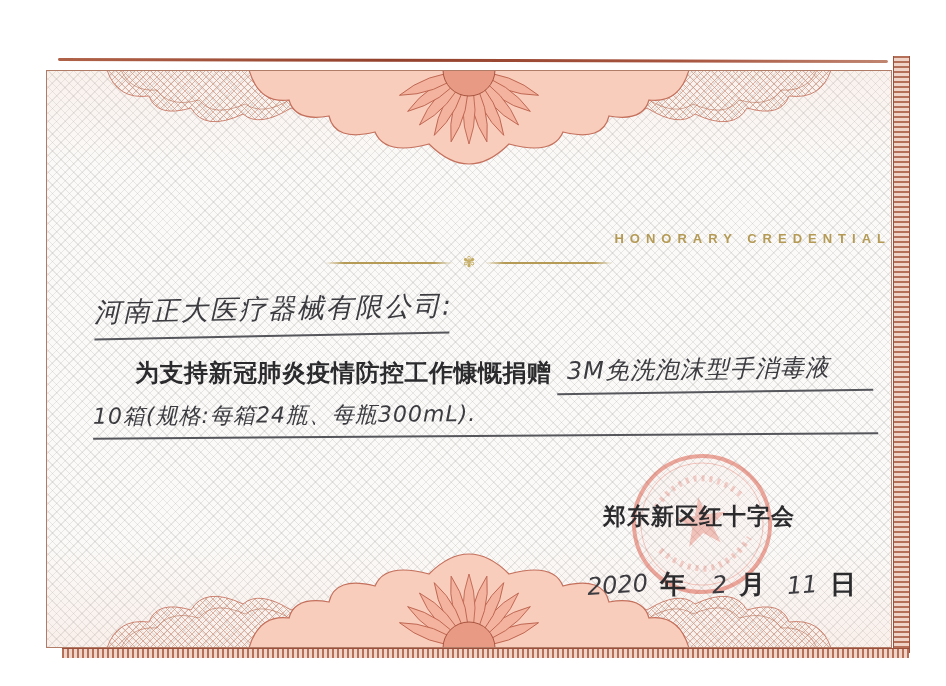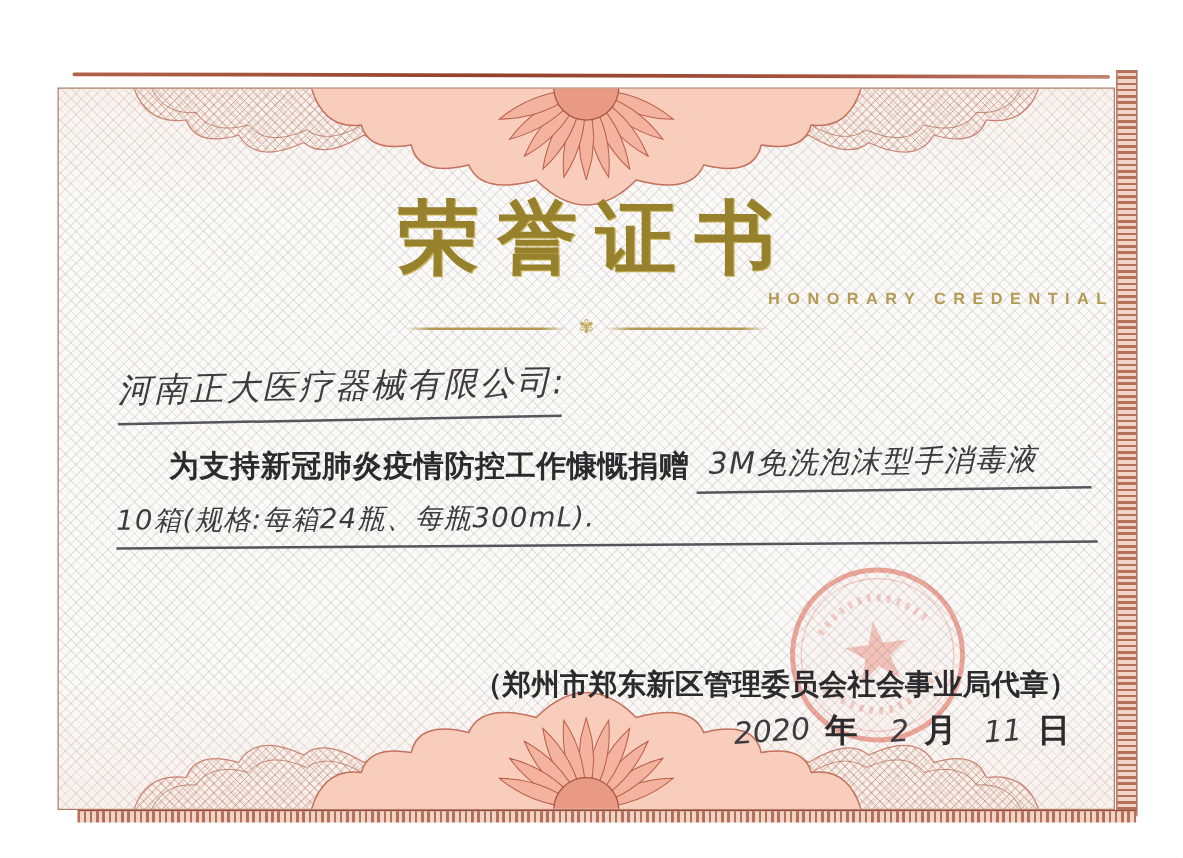--- a/index.html
+++ b/index.html
@@ -116,37 +116,36 @@
     </svg>
 
     <svg class="seal" viewBox="0 0 150 150">
       <circle cx="75" cy="75" r="68" fill="rgba(220,84,64,0.06)" stroke="#dc5440" stroke-width="4"></circle>
       <circle cx="75" cy="75" r="61" fill="none" stroke="#dc5440" stroke-width="1" opacity="0.6"></circle>
       <path d="M75 48 L81 66 L100 66 L85 77 L91 96 L75 84 L59 96 L65 77 L50 66 L69 66 Z" fill="#dc5440" opacity="0.65"></path>
       <path d="M30 95 Q50 118 75 120 Q100 118 120 95" fill="none" stroke="#dc5440" stroke-width="6" stroke-dasharray="3 5" opacity="0.5"></path>
       <path d="M32 52 Q52 30 75 29 Q98 30 118 52" fill="none" stroke="#dc5440" stroke-width="6" stroke-dasharray="3 5" opacity="0.5"></path>
     </svg>
 
-    <div class="title">荣誉证书</div>
     <div class="subtitle">HONORARY CREDENTIAL</div>
     <div class="divider">
       <span class="dline"></span>
       <span class="orn">✾</span>
       <span class="dline"></span>
     </div>
 
     <div class="hand u recipient">河南正大医疗器械有限公司:</div>
 
     <div class="printed line1-printed">为支持新冠肺炎疫情防控工作慷慨捐赠</div>
     <div class="hand u line1-hand">3M免洗泡沫型手消毒液</div>
 
     <div class="hand u line2-hand">10箱(规格:每箱24瓶、每瓶300mL).</div>
 
 
-    <div class="printed issuer-note">（郑州市郑东新区管理委员会社会事业局代章）</div>
+    <div class="printed issuer">郑东新区红十字会</div>
 
     <div class="date-row">
       <span class="h">2020</span>
       <span class="gap-s"></span>
       <span class="p">年</span>
       <span class="gap-m"></span>
       <span class="h">2</span>
       <span class="gap-s"></span>
       <span class="p">月</span>
       <span class="gap-l"></span>

